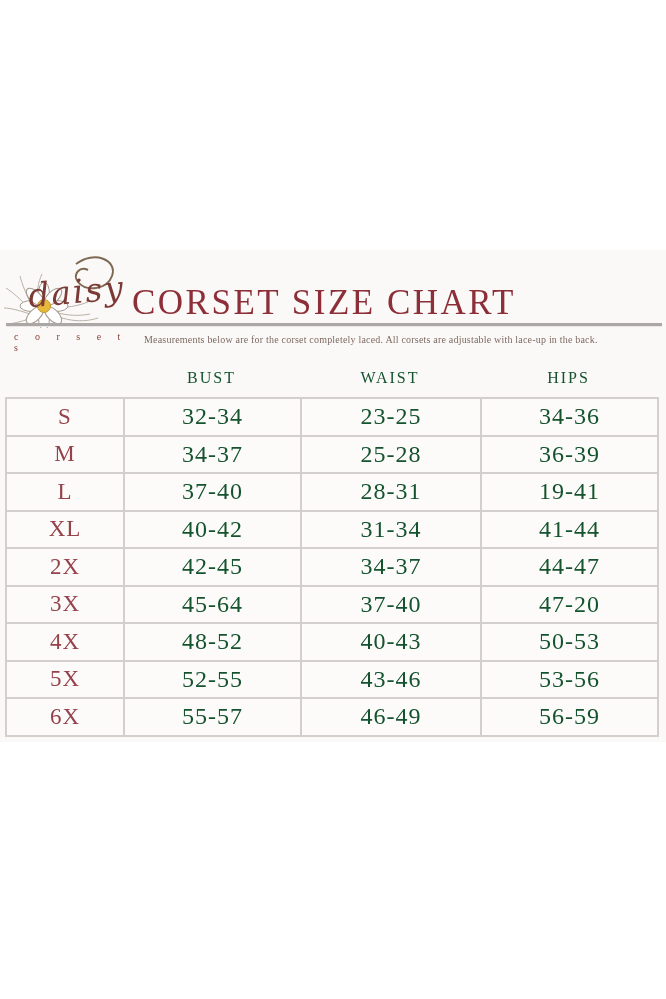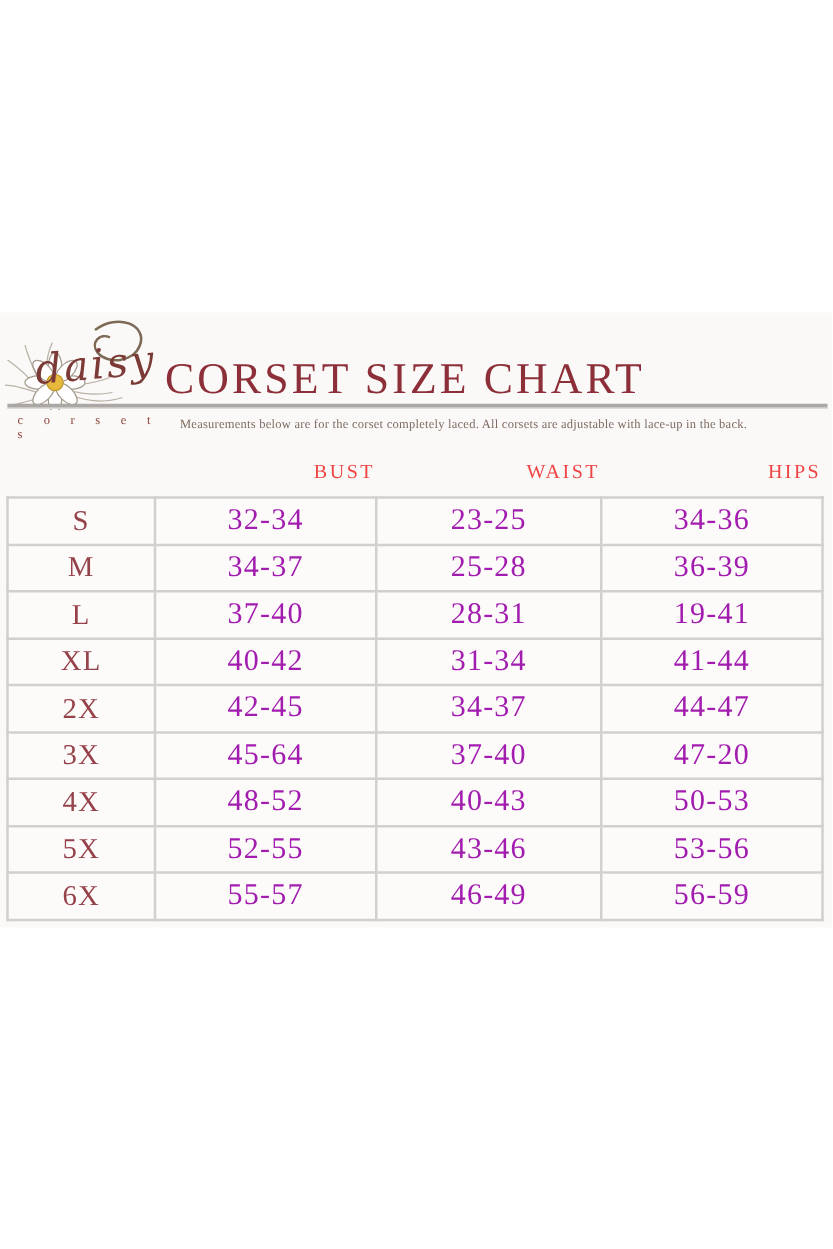--- a/index.html
+++ b/index.html
@@ -43,41 +43,41 @@
   }
   .subtitle{
     position:absolute;left:144px;top:334px;width:516px;
     font-size:10px;color:#7d6a61;letter-spacing:0.2px;
     white-space:nowrap;
   }
   
   .col-headers{
     position:absolute;left:5px;top:369px;width:652px;
     display:grid;grid-template-columns:118px 177px 180px 177px;
-    font-size:16px;letter-spacing:2px;color:#ef4444;
-    text-align:right;
+    font-size:16px;letter-spacing:2px;color:#14532d;
+    text-align:center;
   }
   
   table.size-table{
     position:absolute;left:5px;top:397px;
     border-collapse:collapse;
     table-layout:fixed;width:652px;
   }
   table.size-table td{
     border:2px solid #d2cfcc;
     height:33.5px;
     text-align:center;vertical-align:middle;
     background:#fcfbfa;
   }
   td.size-cell{
     width:118px;
     font-size:23px;color:#96424b;letter-spacing:1px;
   }
   td.val-cell{
-    font-size:24px;color:#a21caf;letter-spacing:1px;
+    font-size:24px;color:#14532d;letter-spacing:1px;
   }
   col.c-size{width:118px;} col.c-bust{width:177px;}
   col.c-waist{width:180px;} col.c-hips{width:177px;}
 </style>
 </head>
 <body>
 
 <div class="page">
   <div class="scan-band"></div>
 

